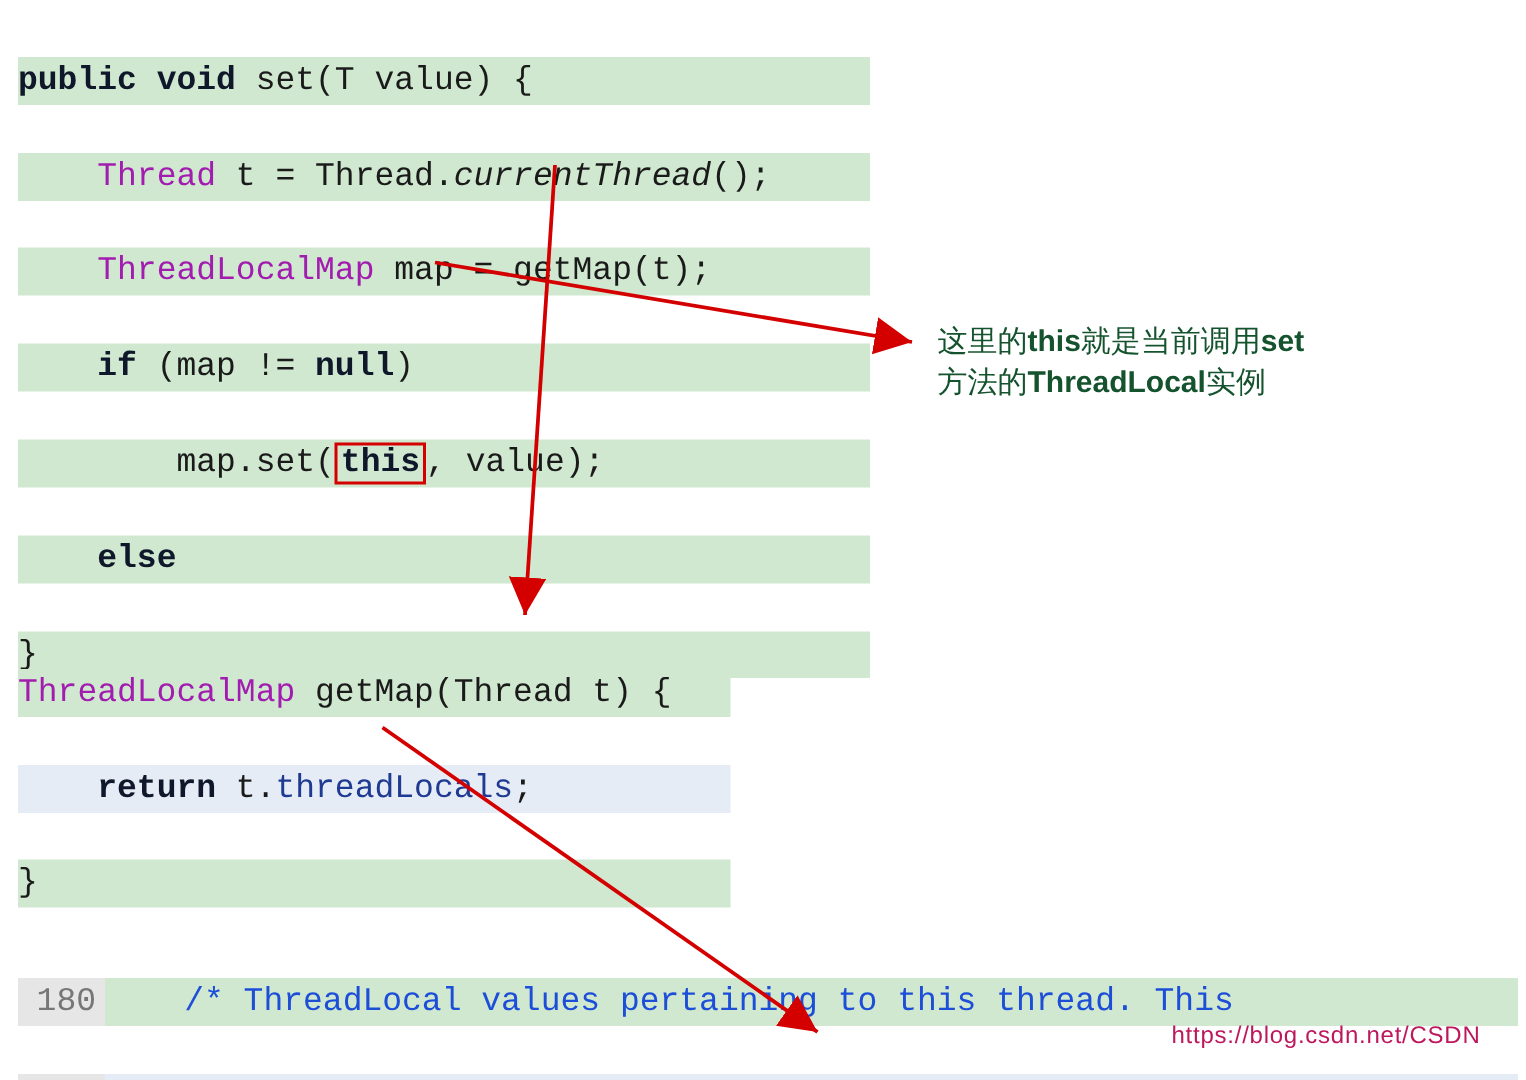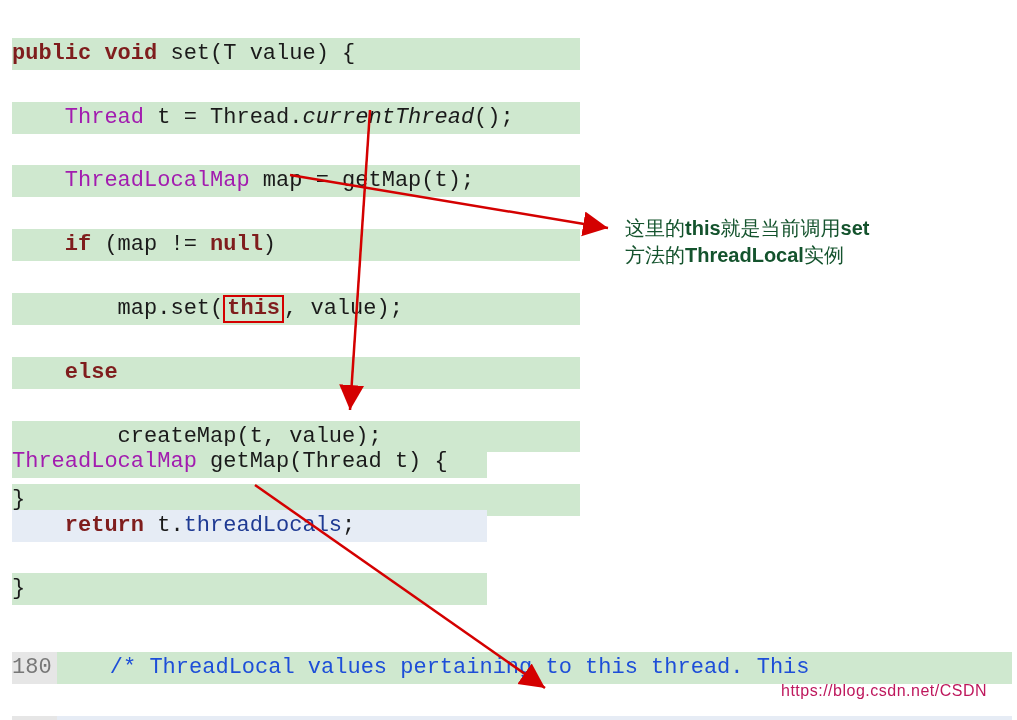--- a/index.html
+++ b/index.html
@@ -16,33 +16,33 @@
   .code-block {
     position: absolute;
     line-height: 1.45;
     white-space: pre;
   }
   .bg-green { background: #cfe8cf; }
   .bg-blue  { background: #e6ecf5; }
   .hl-green { background: #cfe8cf; }
   .hl-blue  { background: #e6ecf5; }
   .line { display:block; }
-  .kw   { color: #7f1d1d; font-weight: bold; }
+  .kw   { color: #0f172a; font-weight: bold; }
   .type { color: #a21caf; }
   .ident{ color: #1f3a93; }
   .plain{ color: #1a1a1a; }
   .rbox {
     border: 2px solid #d40000;
     padding: 0 2px;
     display: inline-block;
     line-height: 1.1;
   }
   .gutter {
     display:inline-block;
-    width:45px;
+    width:58px;
     color:#777;
     background:#e6e6e6;
     text-align:right;
     padding-right:6px;
     box-sizing:border-box;
   }
   .annotation {
     position:absolute;
     font-family: "Microsoft YaHei", sans-serif;
     color:#14532d;
@@ -64,21 +64,20 @@
 </head>
 <body>
 
 <div class="code-block" style="left:12px; top:6px;">
 <span class="line bg-green"><span class="kw">public</span> <span class="kw">void</span> <span class="plain">set</span><span class="plain">(T value) {</span>             </span>
 <span class="line bg-green">    <span class="type">Thread</span><span class="plain"> t = Thread.</span><span class="plain" style="font-style:italic">currentThread</span><span class="plain">();</span>   </span>
 <span class="line bg-green">    <span class="type">ThreadLocalMap</span><span class="plain"> map = </span><span class="plain">getMap</span><span class="plain">(t);</span>        </span>
 <span class="line bg-green">    <span class="kw">if</span><span class="plain"> (map != </span><span class="kw">null</span><span class="plain">)</span>                      </span>
 <span class="line bg-green"><span class="plain">        map.set(</span><span class="rbox"><span class="kw">this</span></span><span class="plain">, value);</span>           </span>
 <span class="line bg-green">    <span class="kw">else</span>                                  </span>
-<span class="line bg-green"><span class="plain">        createMap(t, value);</span>           </span>
 <span class="line bg-green"><span class="plain">}</span>                                         </span>
 </div>
 
 <div class="annotation" style="left:625px; top:215px;">
   <span>这里的</span><b>this</b><span>就是当前调用</span><b>set</b><br>
   <span>方法的</span><b>ThreadLocal</b><span>实例</span>
 </div>
 
 <div class="code-block" style="left:12px; top:414px;">
 <span class="line bg-green"><span class="type">ThreadLocalMap</span><span class="plain"> getMap</span><span class="plain">(Thread t) {</span> </span>

